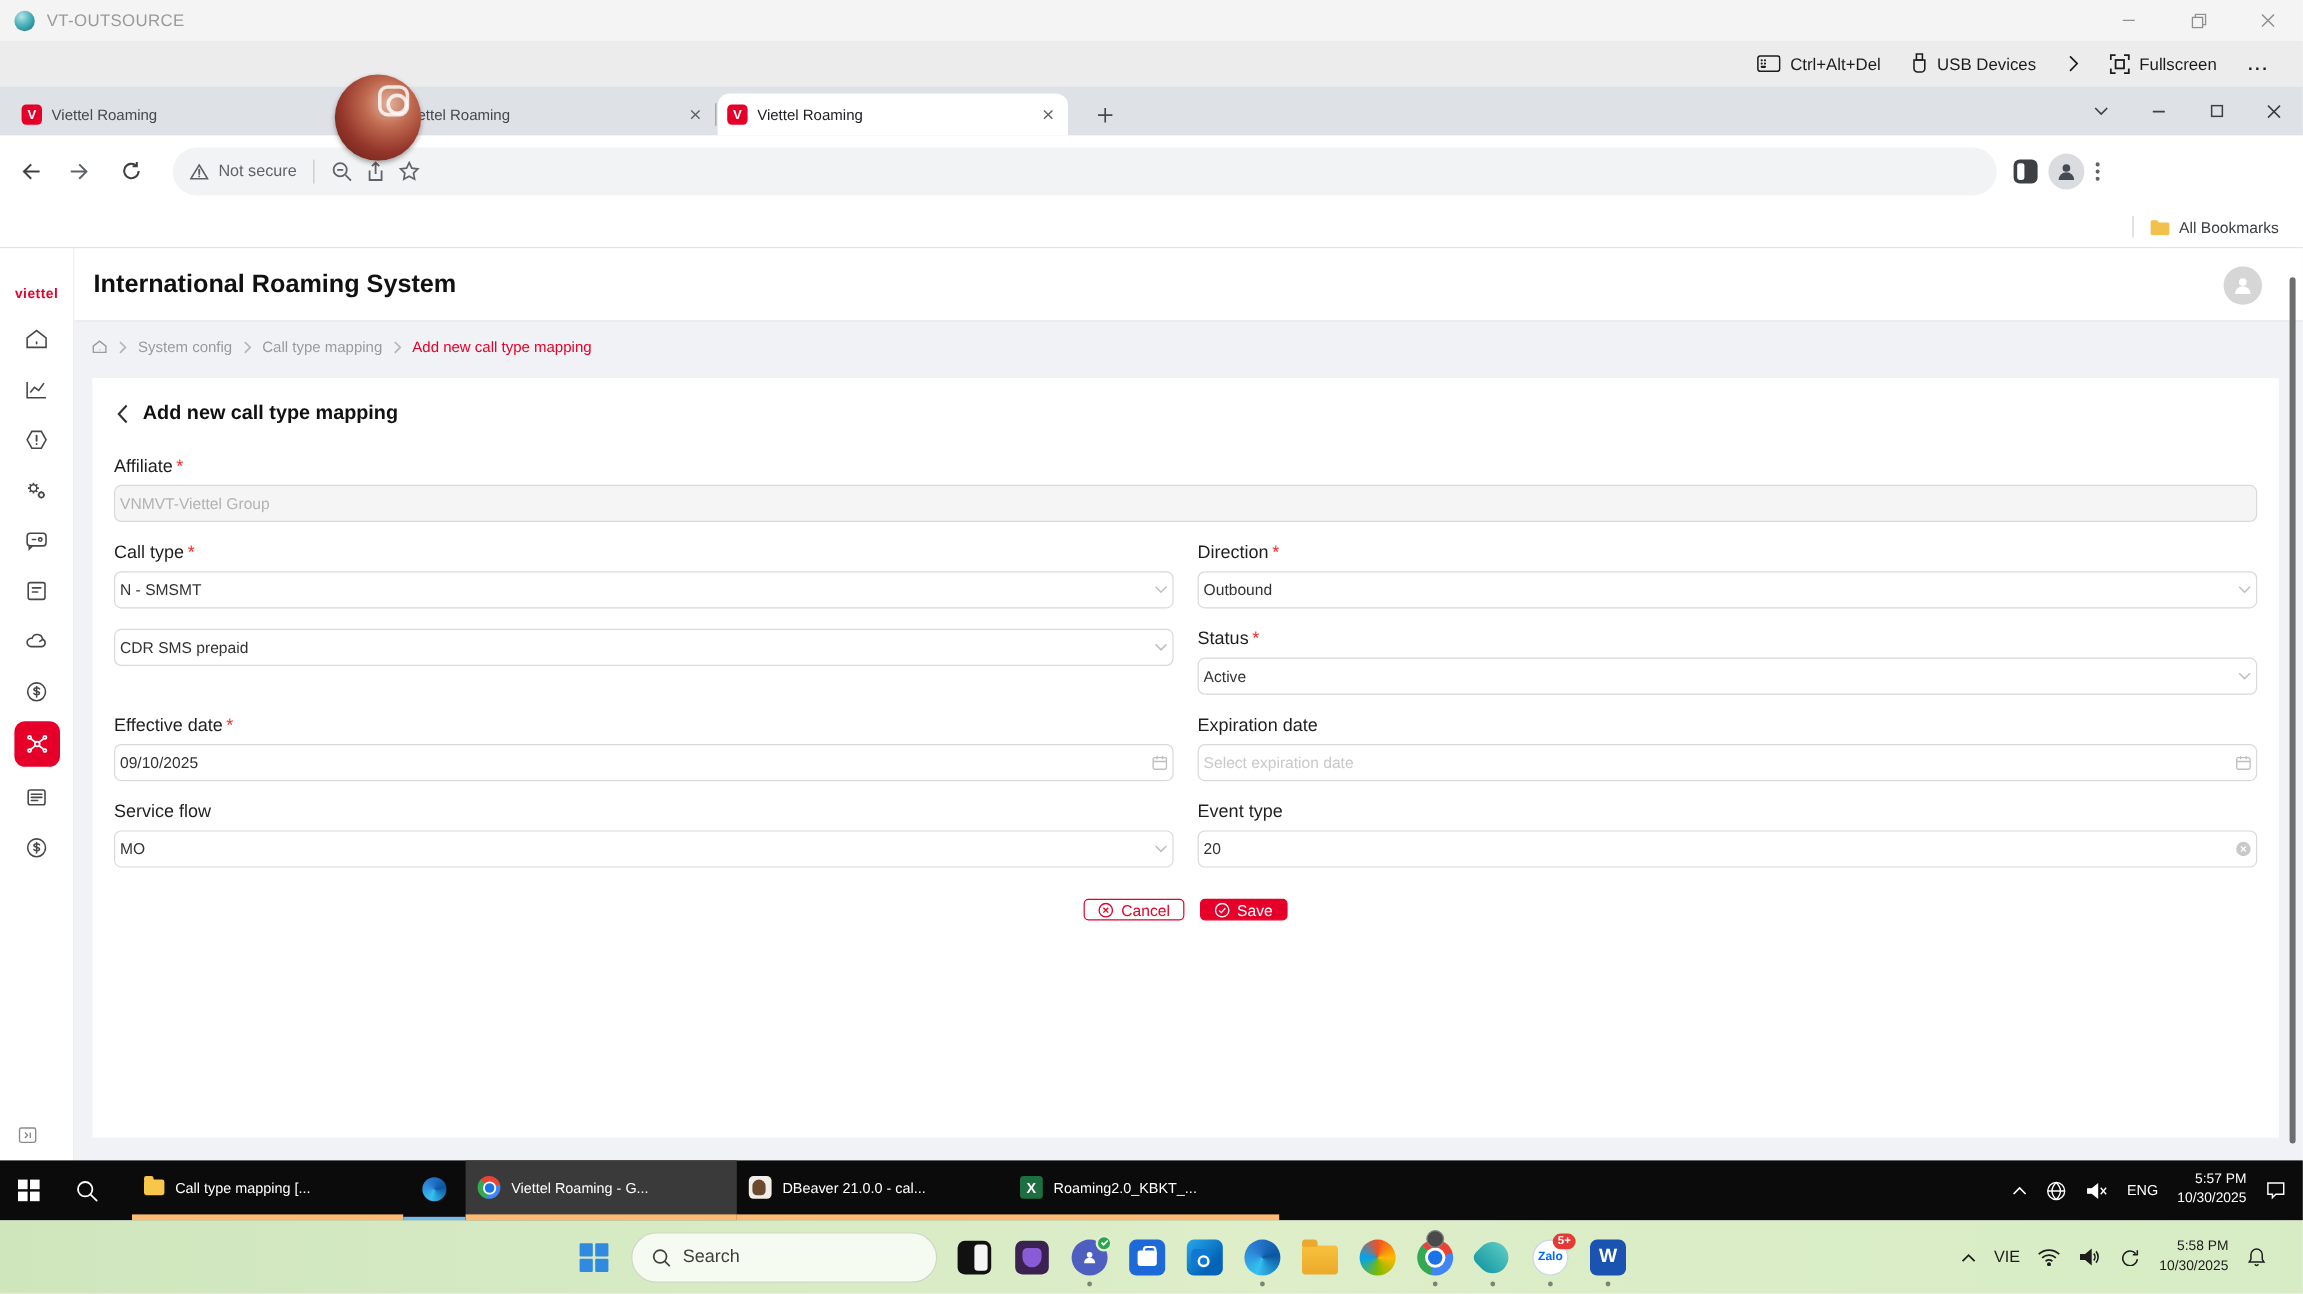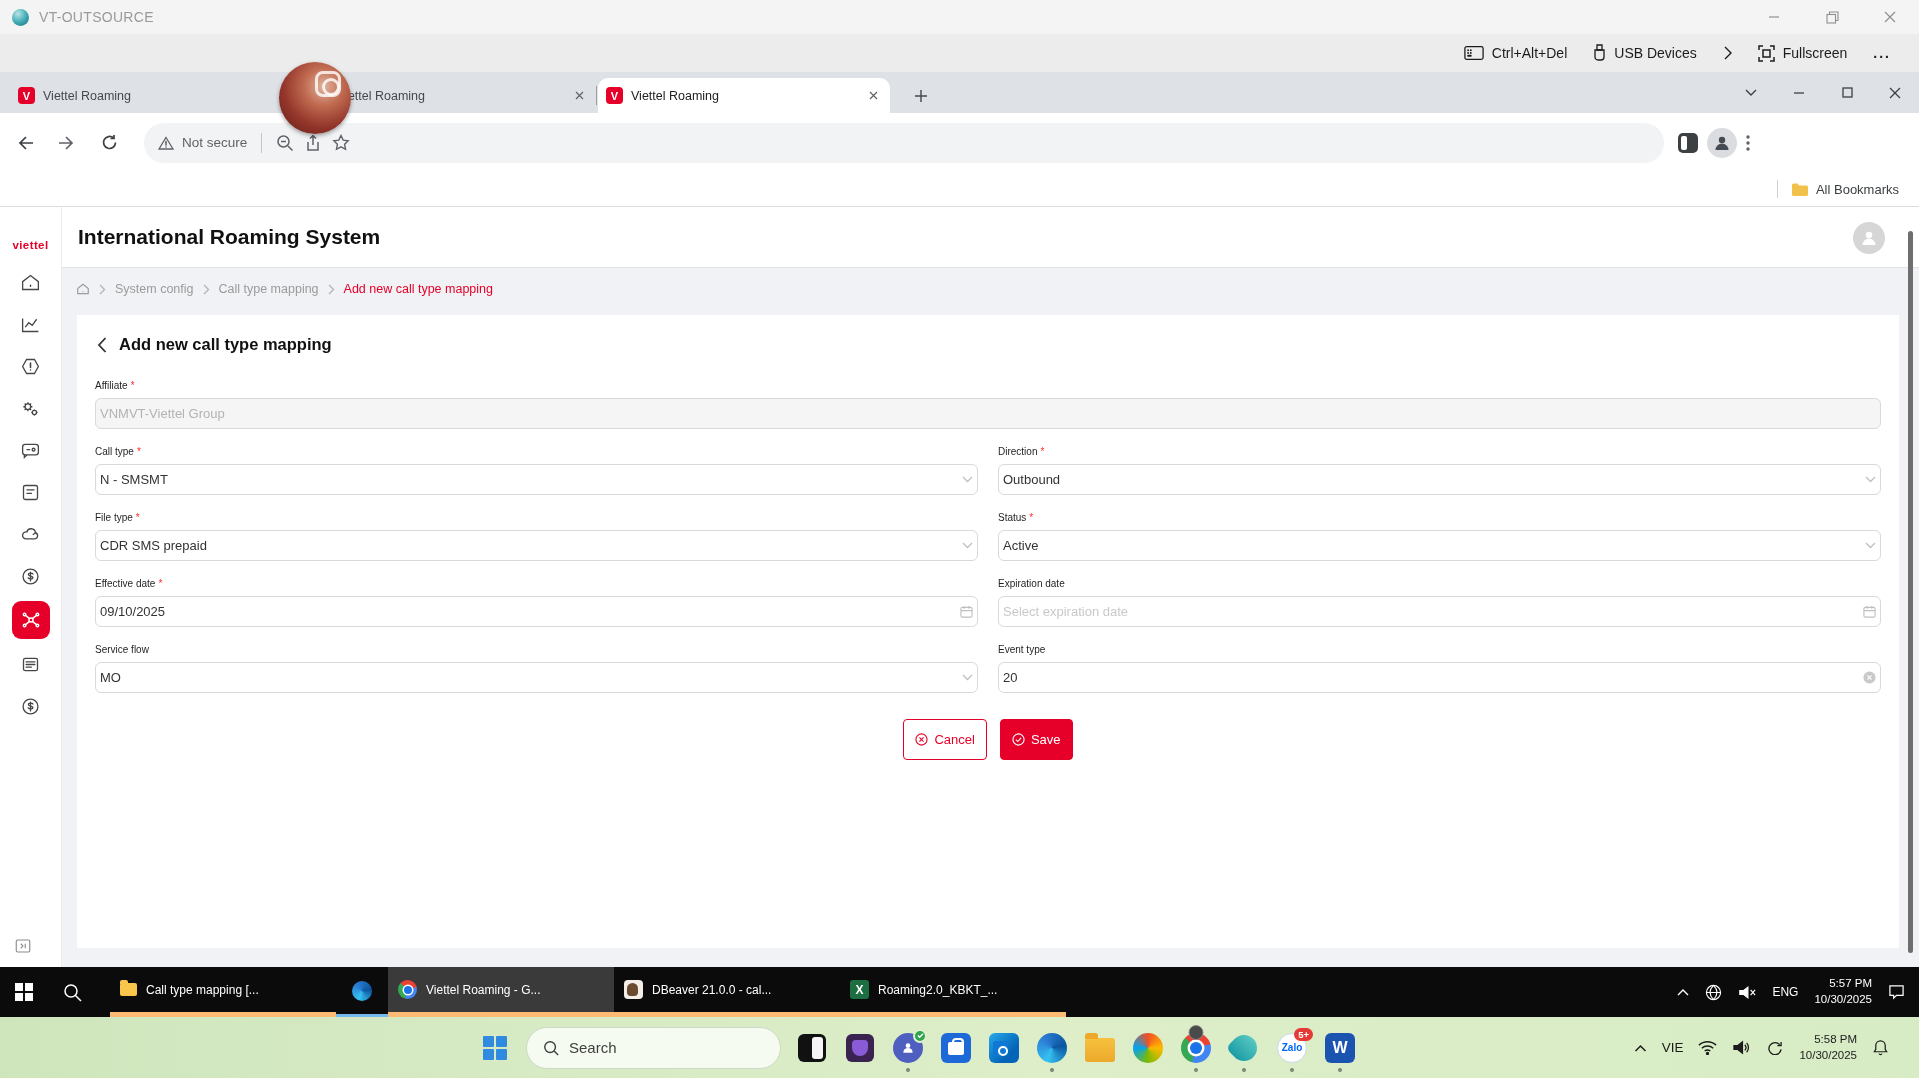--- a/index.html
+++ b/index.html
@@ -69,30 +69,30 @@
 
   #crumbs{position:absolute;left:62px;right:0;top:61px;height:42px;display:flex;align-items:center;padding-left:14px;font-size:12.5px;color:#9b9b9b;gap:9px}
   .crumb-current{color:#e60029}
   .crumbchev{color:#b5b5b5}
 
   #card{position:absolute;left:77px;top:108px;width:1822px;height:633px;background:#fff;padding:14px 18px}
   .ptrow{display:flex;align-items:center;gap:12px;margin:6px 0 0 2px;color:#111}
   .ptitle{font-size:16.5px;font-weight:bold}
   .form{margin-top:26px;display:grid;grid-template-columns:1fr 1fr;column-gap:20px;row-gap:17px}
   .span2{grid-column:1/3}
-  .flabel{font-size:10px;color:#1f1f1f;margin-bottom:7px}
+  .flabel{font-size:15px;color:#1f1f1f;margin-bottom:7px}
   .req{color:#ff2d2d;margin-left:3px}
   .fctrl{height:31px;border:1px solid #d9d9d9;border-radius:6px;background:#fff;display:flex;align-items:center;padding:0 4px;font-size:13px;color:#333}
   .fctrl .fval{flex:1;white-space:nowrap;overflow:hidden}
   .fctrl.disabled{background:#f5f5f5}
   .fctrl.disabled .fval{color:#b3b3b3}
   .fval.ph{color:#c9c9c9}
   .ficon{color:#bfbfbf}
   .btnrow{grid-column:1/3;display:flex;justify-content:center;gap:13px;margin-top:9px}
-  .btn{height:41px;border-radius:4px;display:flex;align-items:center;gap:6px;padding:0 11px;font-size:13px}
+  .btn{height:18px;border-radius:4px;display:flex;align-items:center;gap:6px;padding:0 11px;font-size:13px}
   .btn.ghost{border:1px solid #e60029;color:#e60029;background:#fff}
   .btn.primary{background:#e60029;color:#fff;border:1px solid #e60029}
 
   #watermark{position:absolute;right:32px;top:648px;text-align:left;color:#9f9f9f}
   #watermark .w1{font-size:25px}
   #watermark .w2{font-size:15px;color:#ababab;margin-top:7px}
   #pagefoot{position:absolute;left:62px;right:0;top:741px;height:19px;background:#eef0f3;display:flex;align-items:center;justify-content:flex-end;padding-right:22px;font-size:11.5px;color:#8c8c8c}
   #pagefoot b{color:#2b2b2b;margin-left:4px}
   #pgscroll{position:absolute;right:6px;top:24px;width:5px;height:722px;background:#6e6e6e;border-radius:3px}
 
@@ -482,21 +482,20 @@
         <div class="flabel"><span>Direction</span><span class="req">*</span></div>
         <div class="fctrl">
           <span class="fval">Outbound</span>
           <svg class="ficon" width="11" height="7" viewBox="0 0 11 7" fill="none" stroke="currentColor" stroke-width="1.3">
               <path d="M1 1l4.5 4.5L10 1"></path>
             </svg>
         </div>
       </div>
 
       <div>
-        <div class="flabel"><span>File type</span><span class="req">*</span></div>
         <div class="fctrl">
           <span class="fval">CDR SMS prepaid</span>
           <svg class="ficon" width="11" height="7" viewBox="0 0 11 7" fill="none" stroke="currentColor" stroke-width="1.3">
               <path d="M1 1l4.5 4.5L10 1"></path>
             </svg>
         </div>
       </div>
 
       <div>
         <div class="flabel"><span>Status</span><span class="req">*</span></div>

